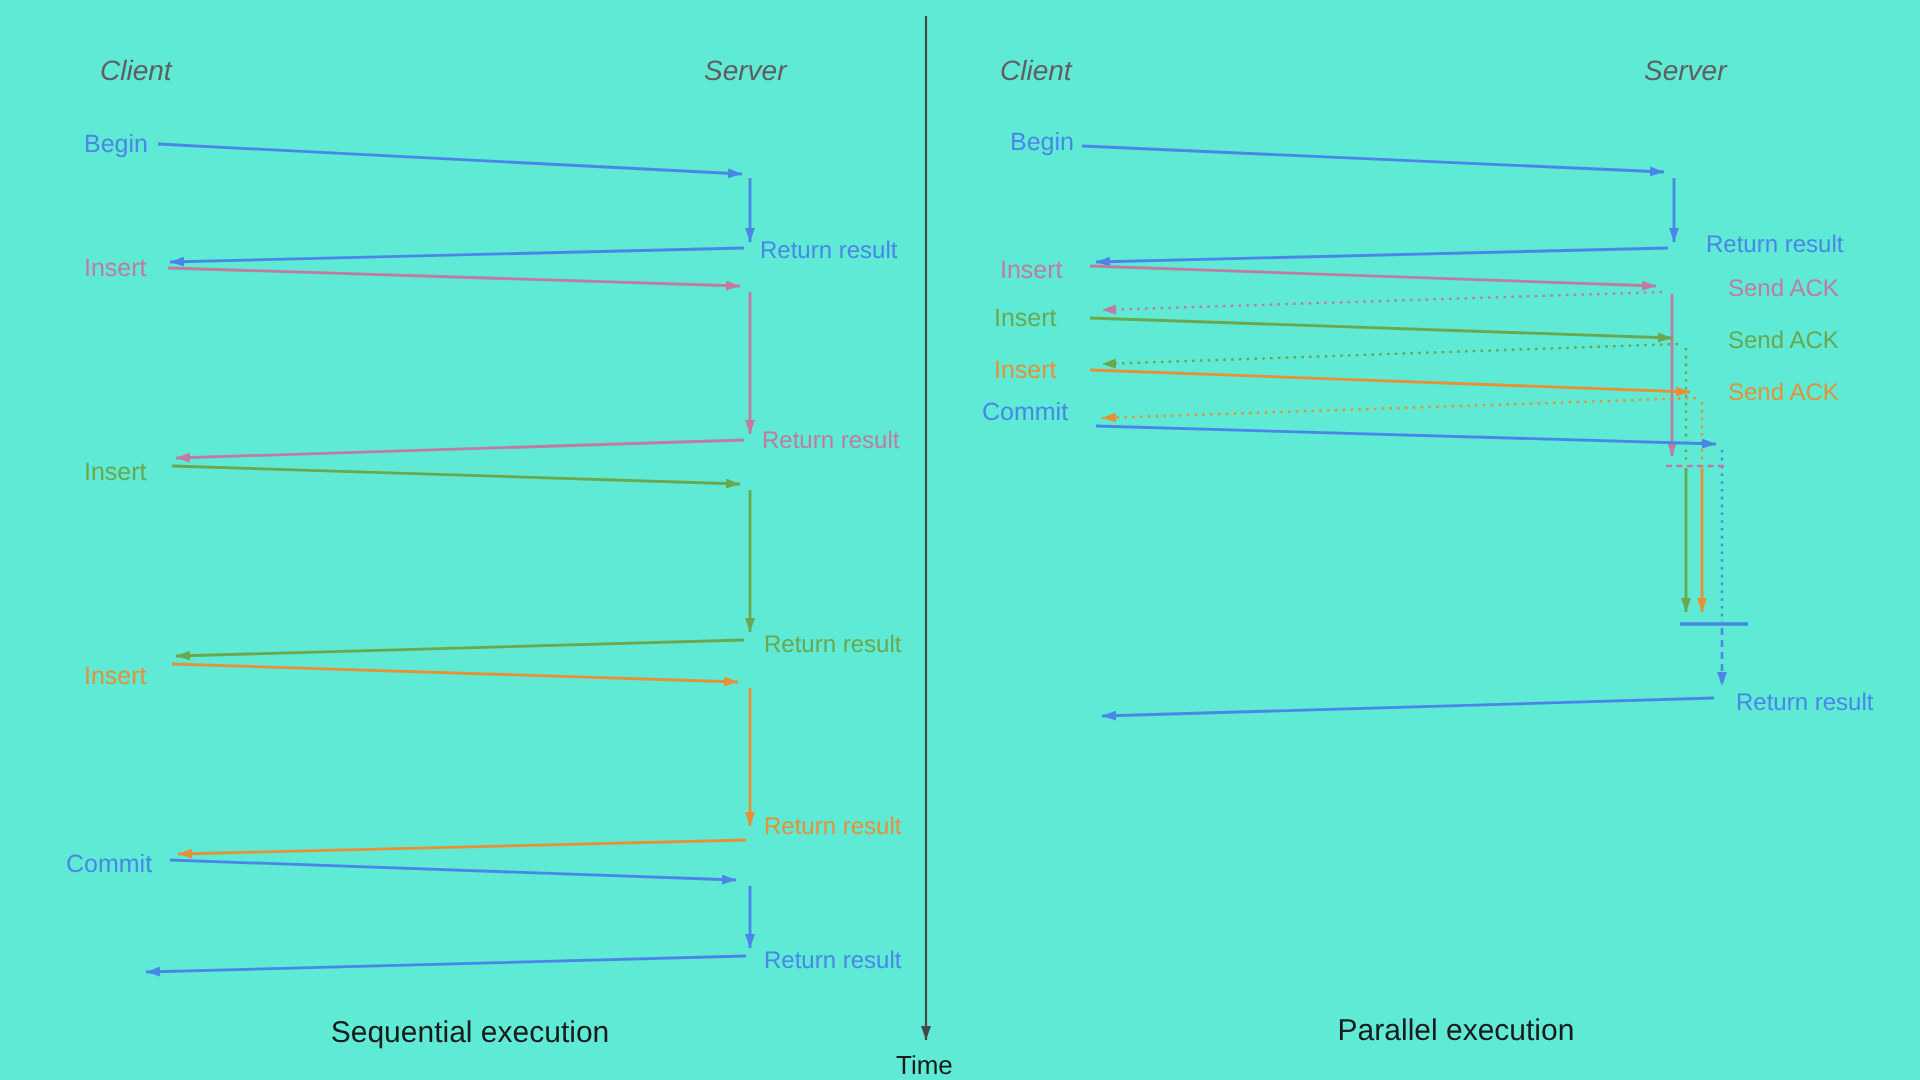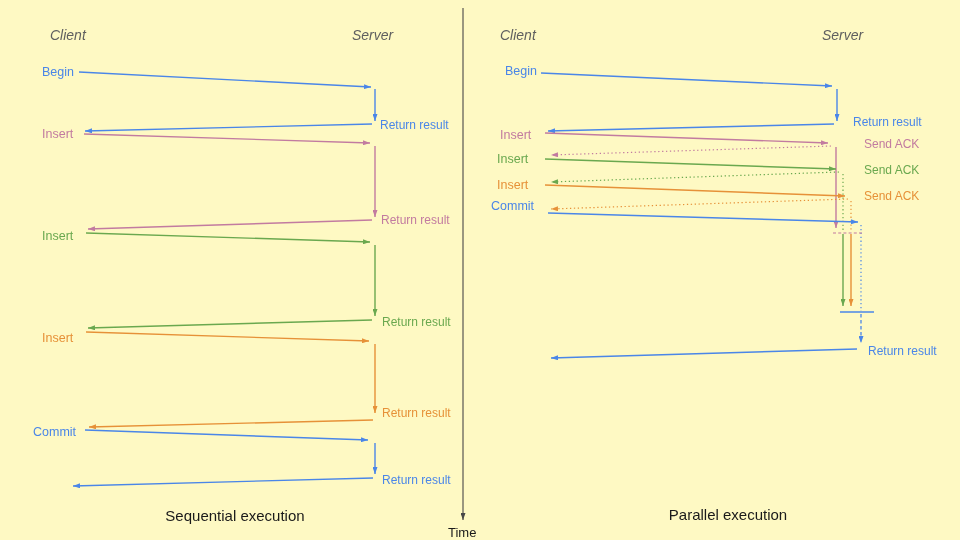--- a/index.html
+++ b/index.html
@@ -1,17 +1,17 @@
 <!DOCTYPE html>
 <html><head>
 <meta charset="utf-8">
 <style>
   html,body{margin:0;padding:0;background:#ffffff;}
   .stage{
-    position:relative;width:960px;height:540px;background:#fef9c3;overflow:hidden;
+    position:relative;width:960px;height:540px;background:#5eead4;overflow:hidden;
     font-family:"Liberation Sans",sans-serif;
   }
   svg{display:block;}
   text{font-family:"Liberation Sans",sans-serif;}
   .hdr{font-size:14px;font-style:italic;fill:#5f5f5f;}
   .lbl{font-size:12.5px;}
   .rsp{font-size:12px;}
   .cap{font-size:15px;fill:#1a1a1a;text-anchor:middle;}
   .time{font-size:13px;fill:#1a1a1a;}
   .f-blue{fill:#4a86e8;}   .s-blue{stroke:#4a86e8;}

